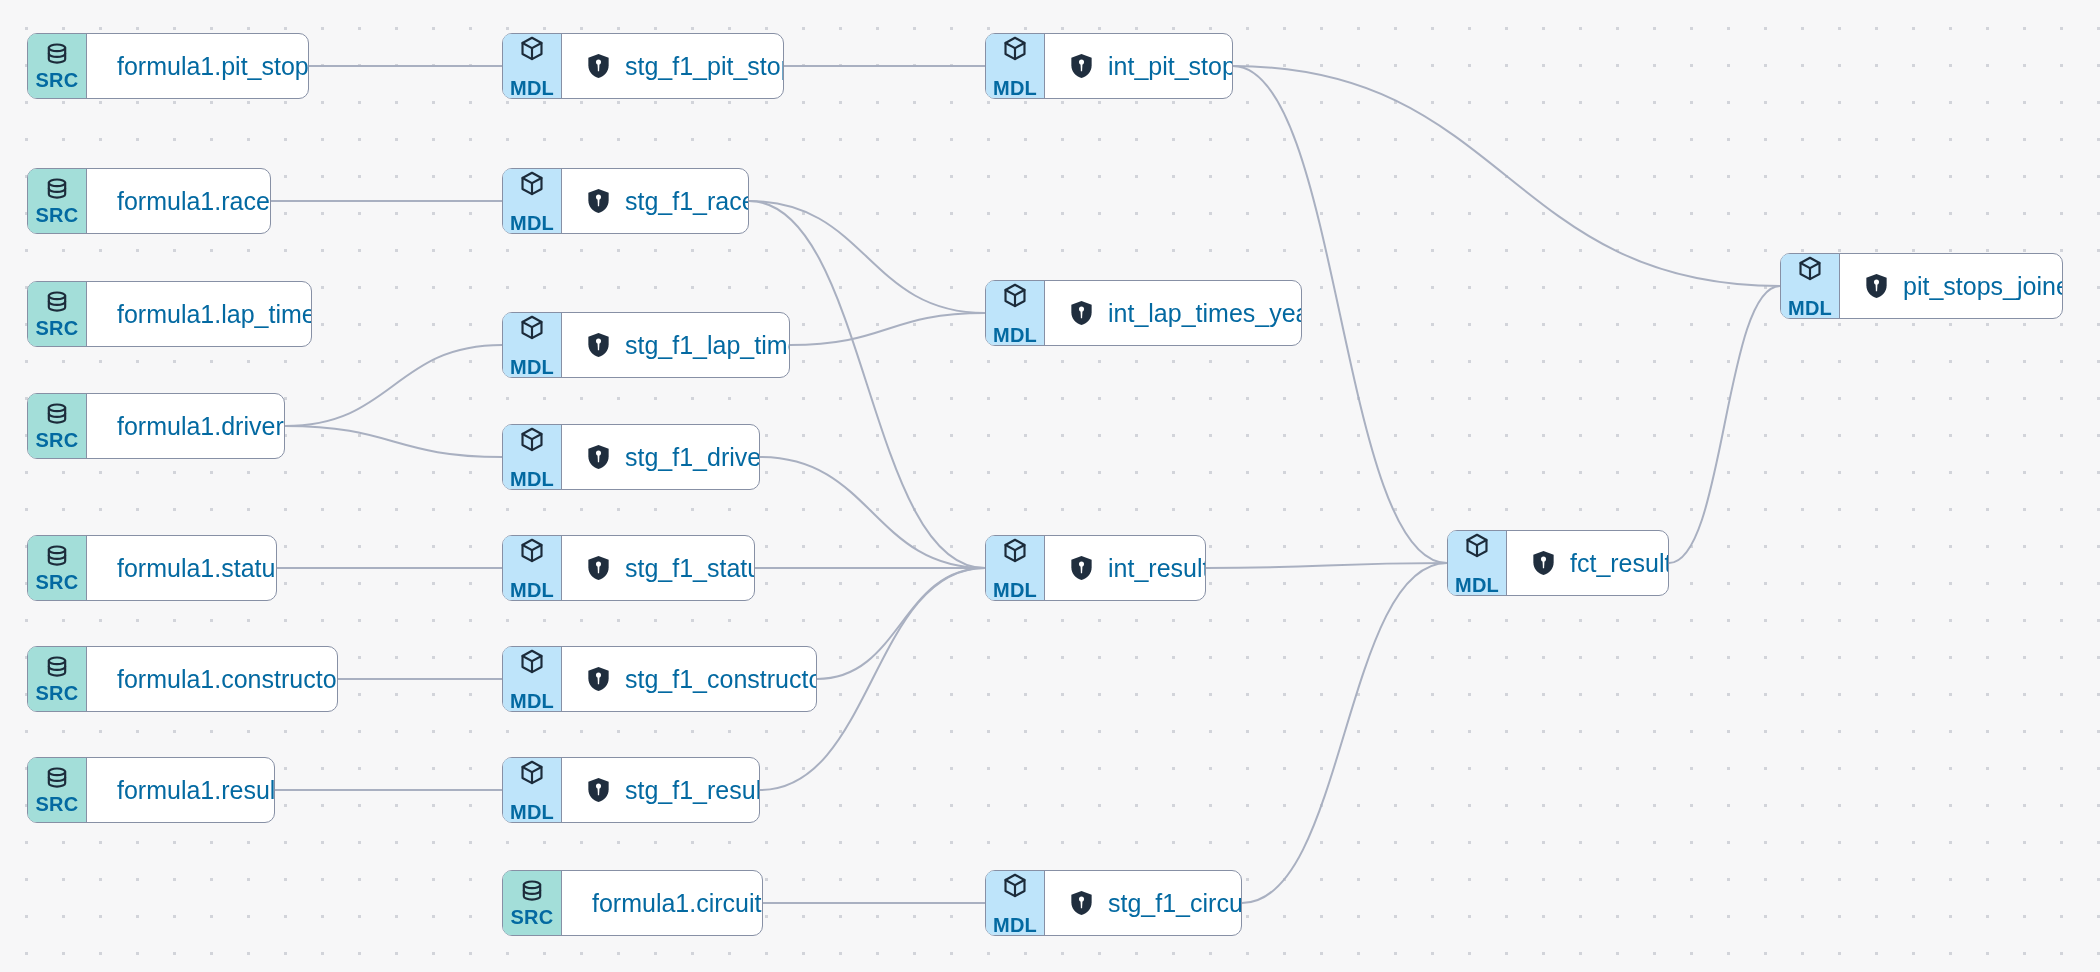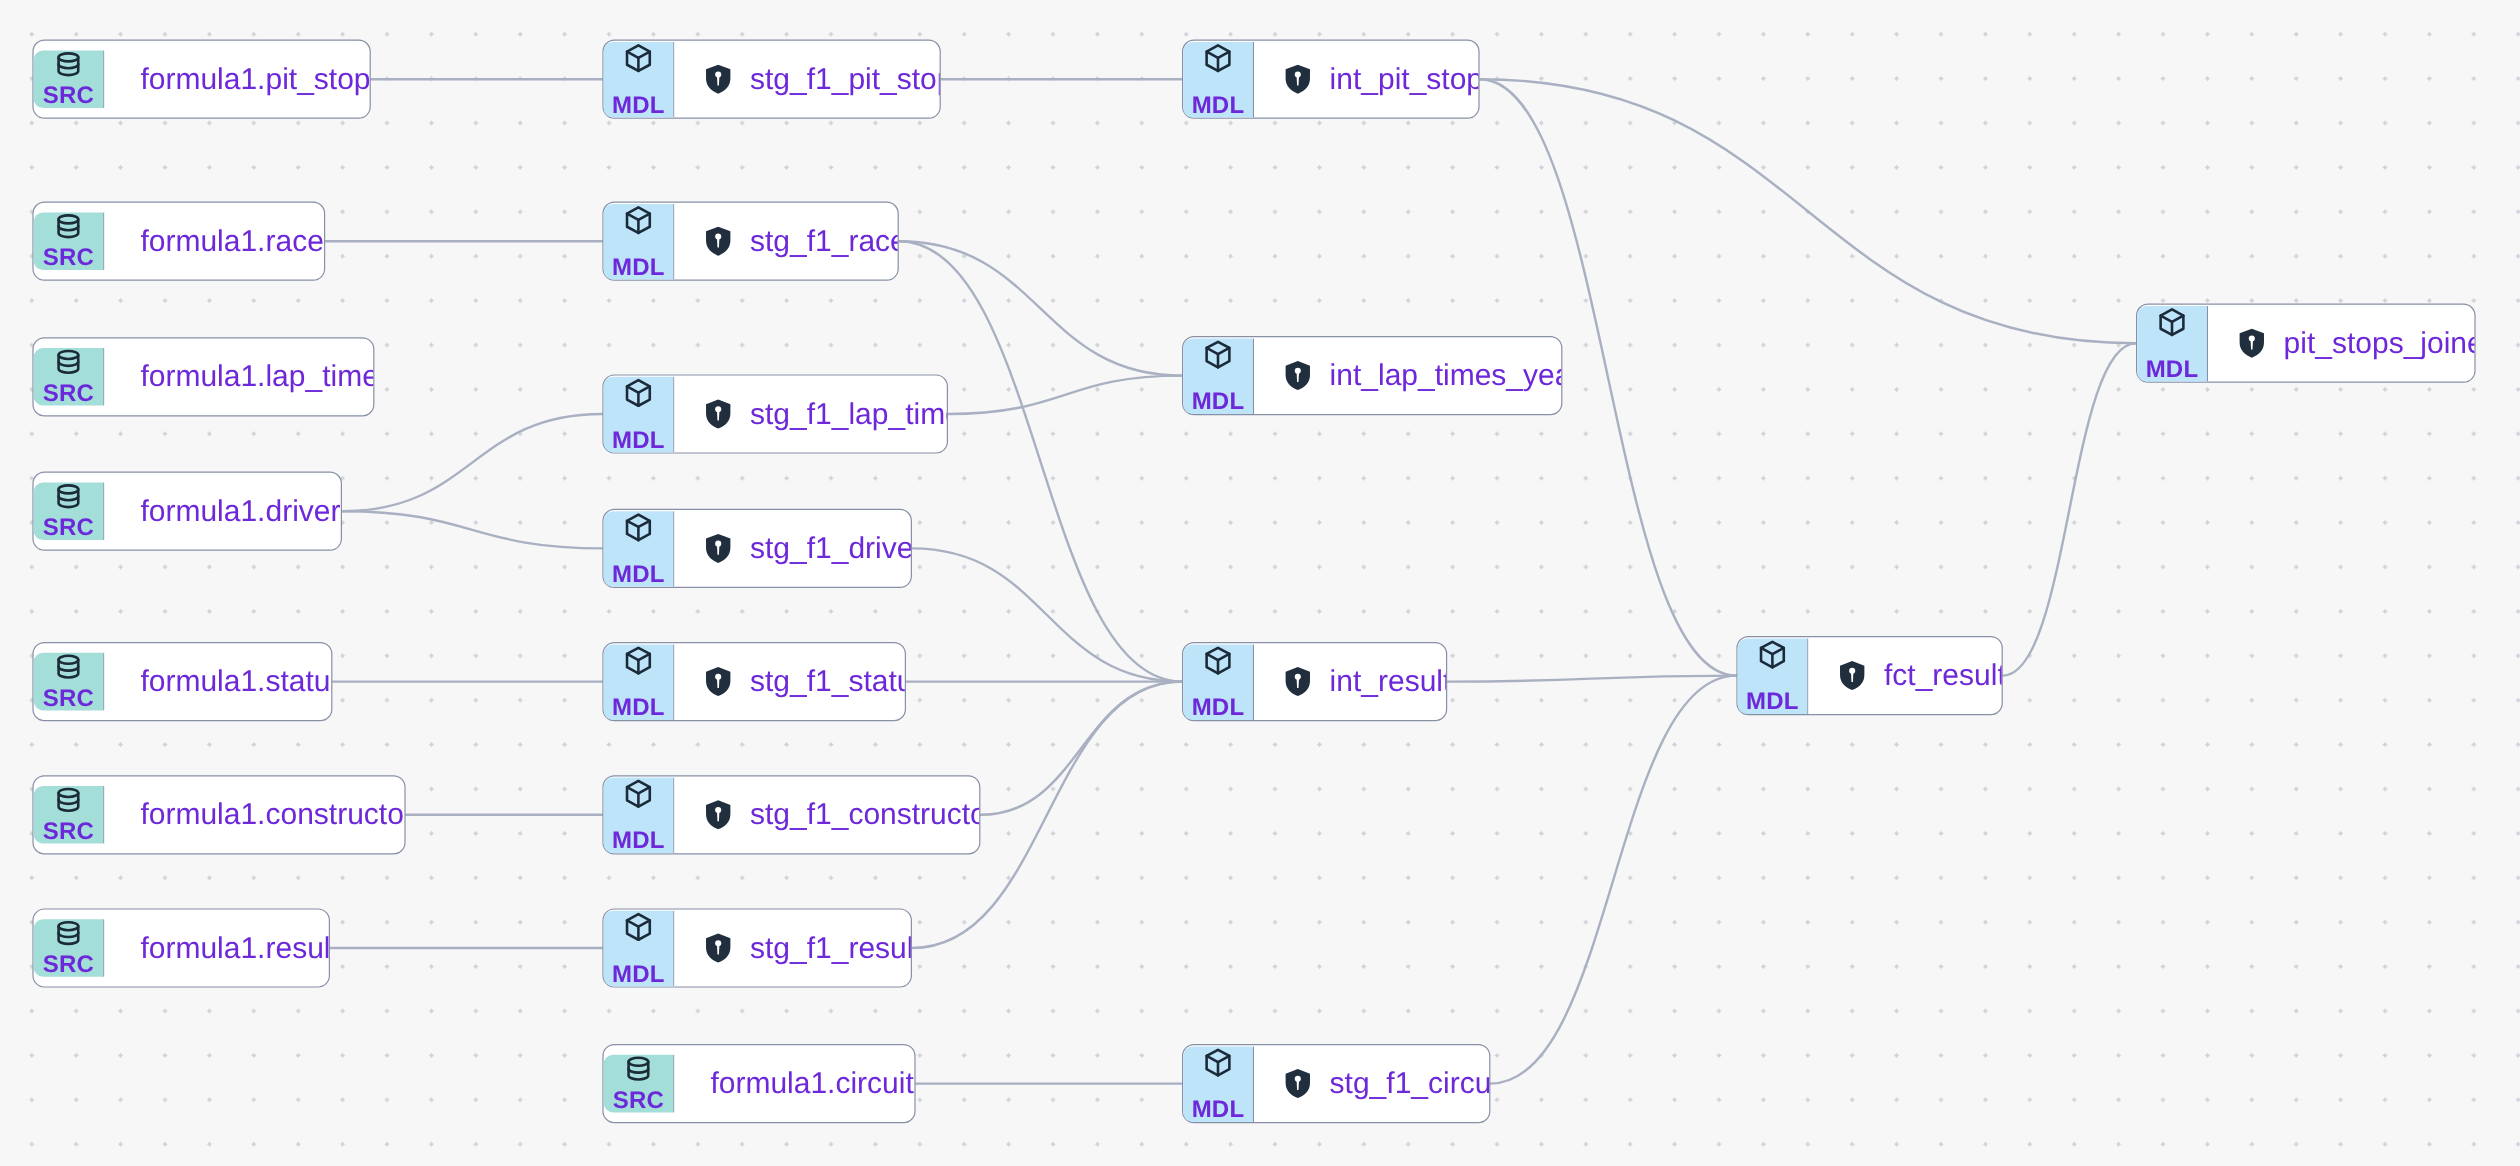--- a/index.html
+++ b/index.html
@@ -8,22 +8,21 @@
     background-color:#f7f7f8;
     background-image:radial-gradient(circle,#d2d4da 1.7px,transparent 1.8px);
     background-size:37px 37px;background-position:8px 10px;
     font-family:"Liberation Sans","DejaVu Sans",sans-serif;
   }
   #edges{position:absolute;left:0;top:0;width:2100px;height:972px;}
   #edges path{fill:none;stroke:#a9b0c1;stroke-width:2px;stroke-linecap:round;}
   .node{
     position:absolute;display:flex;box-sizing:border-box;height:66px;
     background:#ffffff;border:1.6px solid #8790a5;border-radius:10px;
-    color:#6d28d9;
-    align-items:center;
+    color:#0369a1;
   }
   .badge{
     flex:none;width:58px;display:flex;flex-direction:column;align-items:center;
     justify-content:center;gap:0px;border-right:1.6px solid #8790a5;
     border-radius:8px 0 0 8px;
   }
   .node.src .badge{background:#a3ded9;}
   .node.mdl .badge{background:#bee4fa;gap:15px;}
   .badge-label{font-size:20px;font-weight:700;line-height:20px;letter-spacing:.2px;}
   .badge svg{display:block;}

